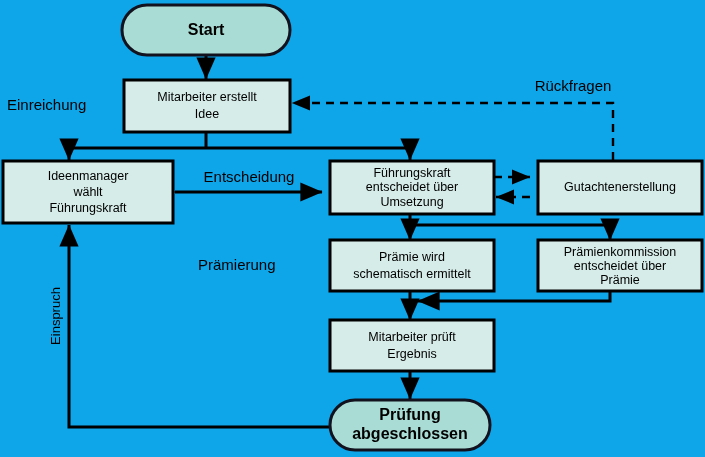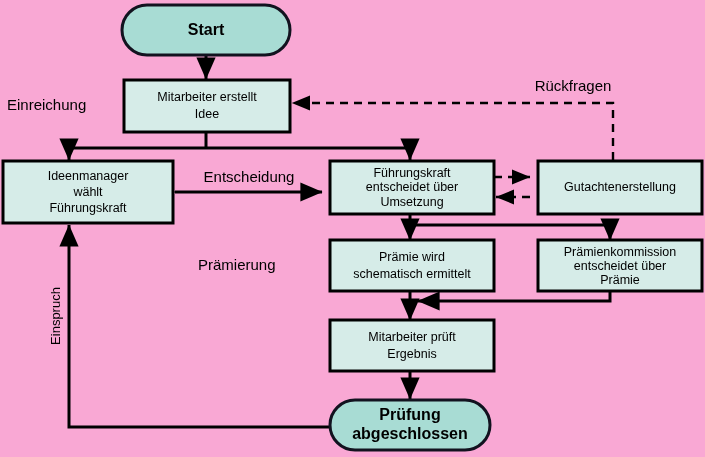--- a/index.html
+++ b/index.html
@@ -4,21 +4,21 @@
 <style>
   html, body {
     margin: 0;
     padding: 0;
     background: #ffffff;
   }
   #diagram-root {
     position: relative;
     width: 705px;
     height: 457px;
-    background: #f9a8d4;
+    background: #0ea5e9;
     overflow: hidden;
     font-family: "Liberation Sans", sans-serif;
   }
   svg.flow {
     position: absolute;
     left: 0;
     top: 0;
     width: 705px;
     height: 457px;
     display: block;

